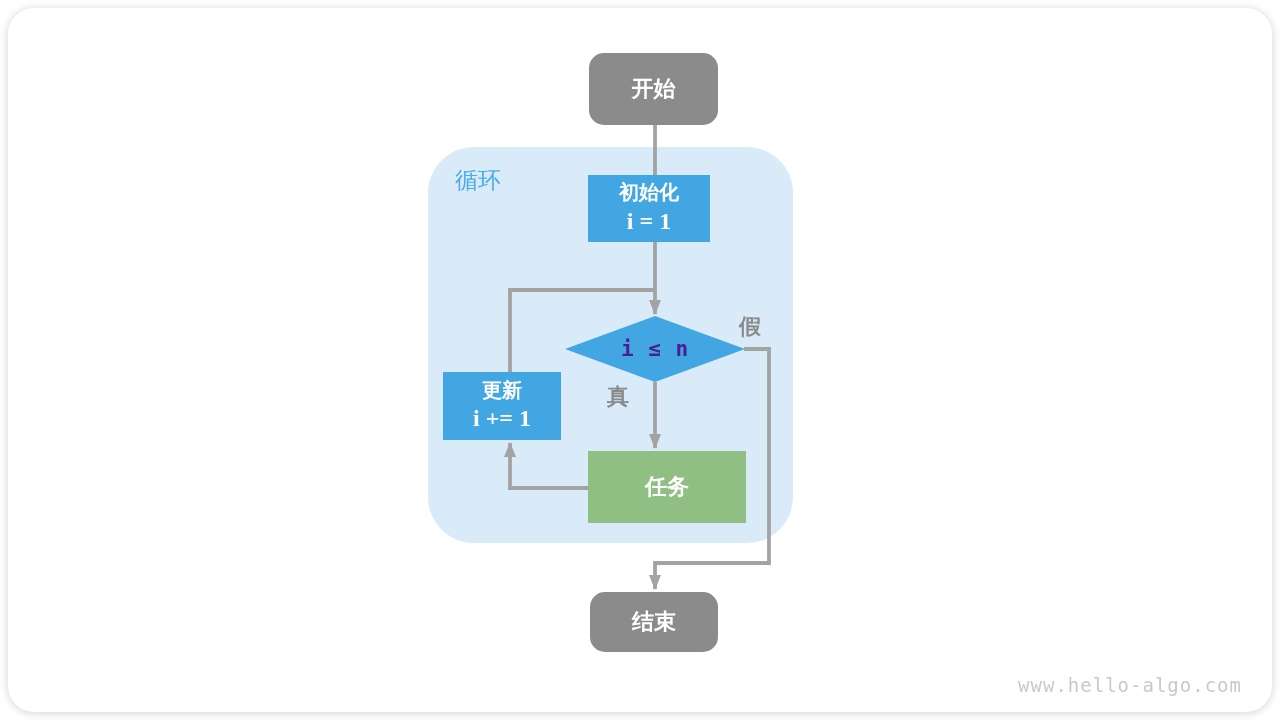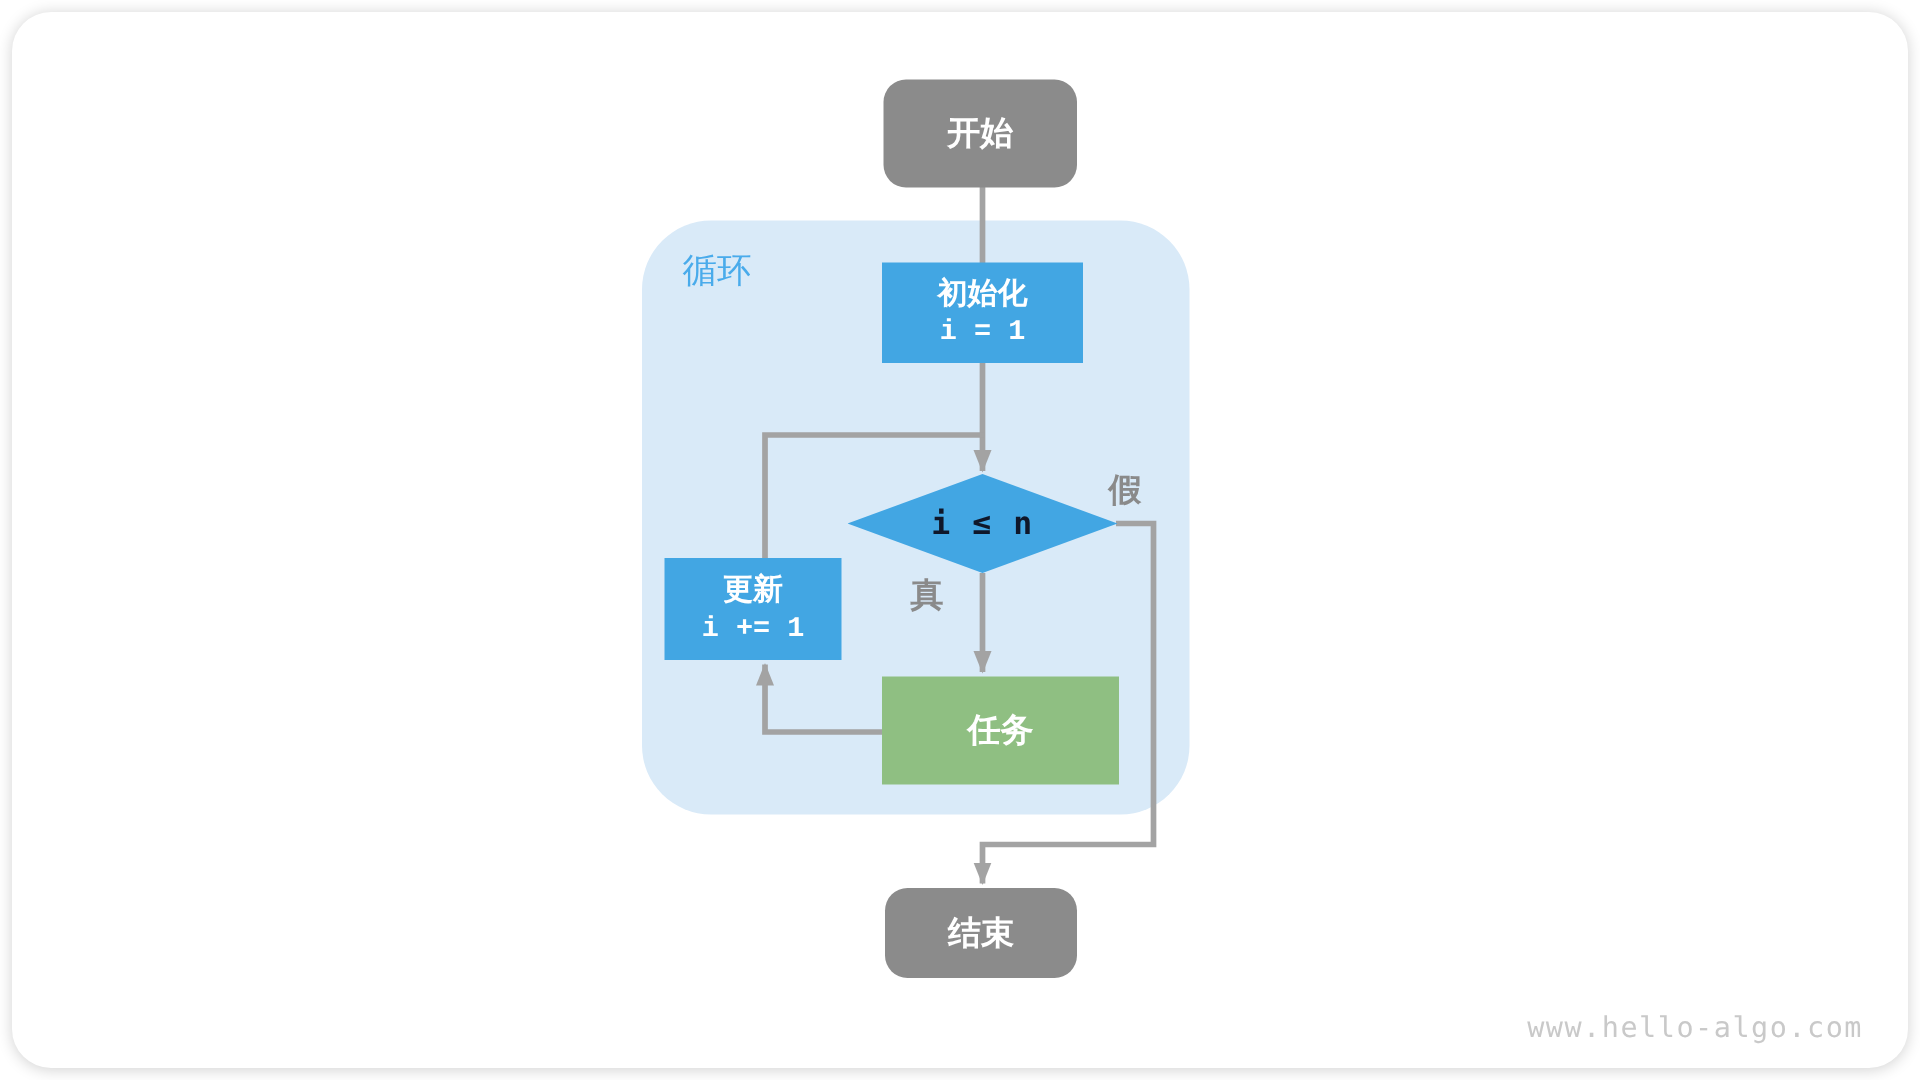--- a/index.html
+++ b/index.html
@@ -35,29 +35,29 @@
   svg.connectors .arrowhead{fill:var(--line-gray);}
   .node{
     position:absolute;z-index:3;display:flex;flex-direction:column;
     align-items:center;justify-content:center;color:#ffffff;
     text-align:center;line-height:1.32;
   }
   .terminal{background:var(--terminal-gray);border-radius:15px;}
   .process{background:var(--process-blue);}
   .task{background:var(--task-green);}
   .node .zh{font-size:22px;font-weight:600;}
-  .node .code{font-family:Liberation Mono, monospace;font-size:19px;font-weight:700;text-align:center;}
+  .node .code{font-family:Liberation Serif, serif;font-size:24px;font-weight:700;text-align:center;}
   .diamond{
     position:absolute;left:565px;top:316px;width:180px;height:66px;z-index:3;
     background:var(--process-blue);
     clip-path:polygon(50% 0,100% 50%,50% 100%,0 50%);
     display:flex;align-items:center;justify-content:center;
   }
   .diamond .code{
-    color:#0f172a;font-family:"DejaVu Sans Mono","Liberation Mono",monospace;
+    color:#4c1d95;font-family:"DejaVu Sans Mono","Liberation Mono",monospace;
     font-size:21px;font-weight:700;letter-spacing:1px;
   }
   .edge-label{
     position:absolute;z-index:3;color:var(--edge-label-gray);
     font-size:22px;font-weight:700;
   }
   .edge-label.true-label{left:607px;top:382px;}
   .edge-label.false-label{left:739px;top:312px;}
   .watermark{
     position:absolute;top:674px;right:38px;z-index:3;
@@ -90,21 +90,21 @@
 
   <path class="edge" d="M589,488 L510,488 L510,443" marker-end="url(#arrow)"></path>
 
   <path class="edge" d="M744,349 L769,349 L769,563 L655,563 L655,589" marker-end="url(#arrow)"></path>
 </svg>
 
 <div class="node terminal" style="left:589px;top:53px;width:129px;height:72px;">
   <span class="zh">开始</span>
 </div>
 
-<div class="node process" style="left:588px;top:175px;width:134px;height:67px;">
+<div class="node process" style="left:588px;top:175px;width:122px;height:67px;">
   <span class="zh" style="font-size:20px;">初始化</span>
   <span class="code">i = 1</span>
 </div>
 
 <div class="diamond">
   <span class="code">i ≤ n</span>
 </div>
 
 <div class="node process" style="left:443px;top:372px;width:118px;height:68px;">
   <span class="zh" style="font-size:20px;">更新</span>

